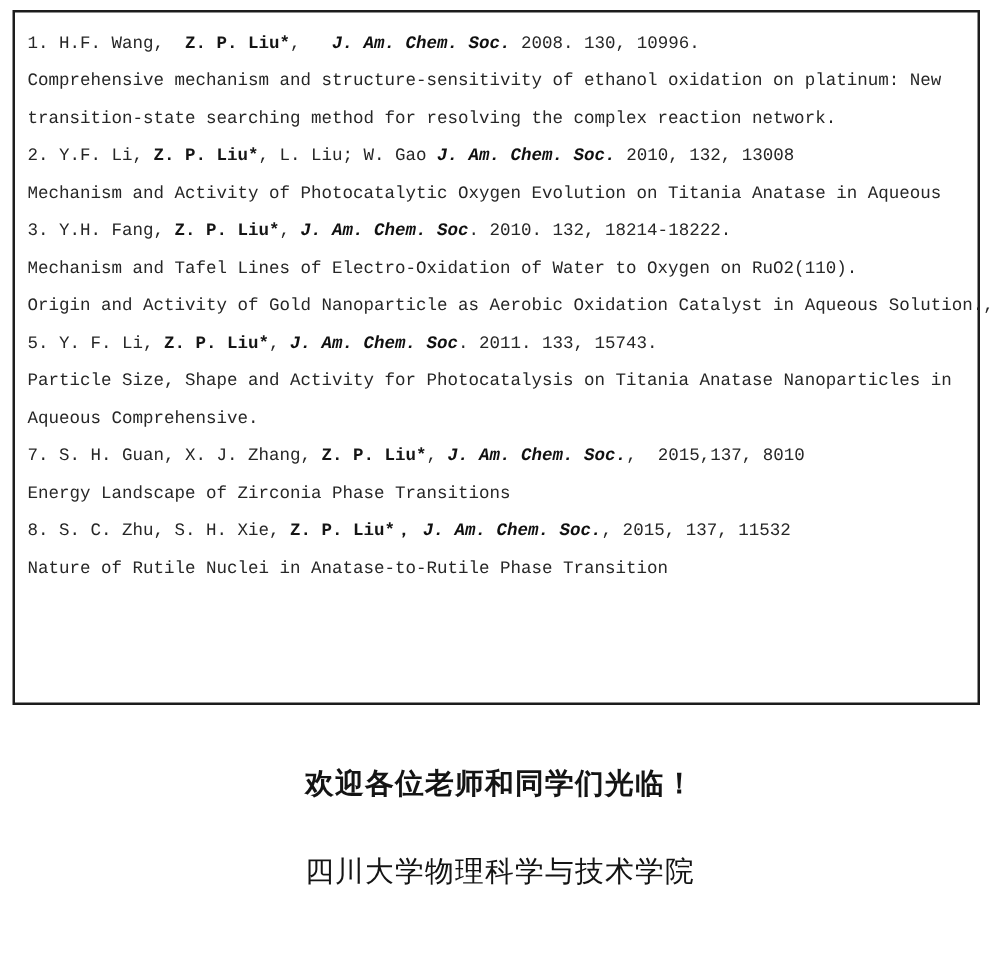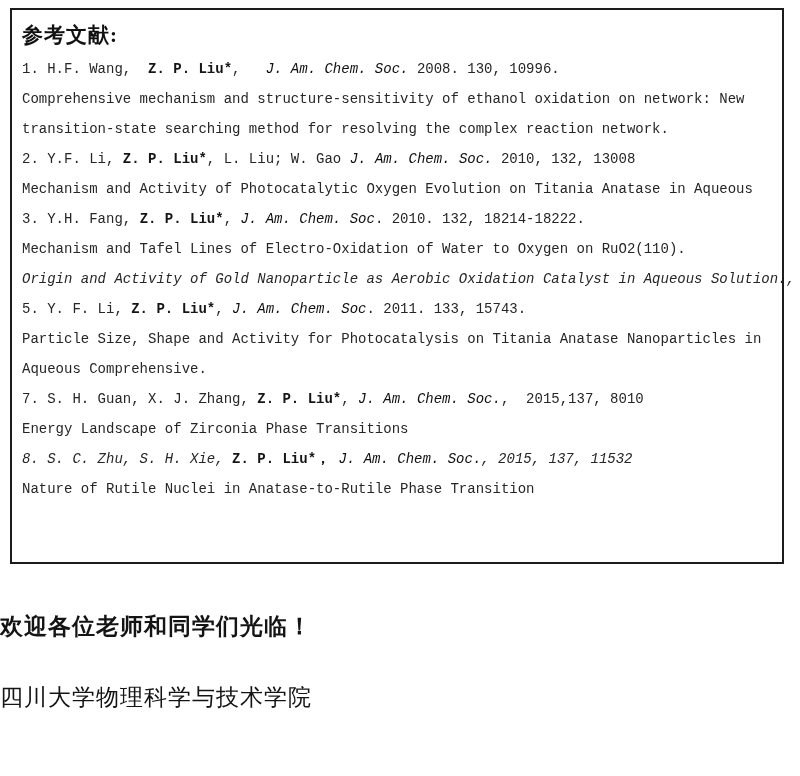--- a/index.html
+++ b/index.html
@@ -43,46 +43,46 @@
     font-family: "Liberation Mono", "DejaVu Sans Mono", monospace;
     font-size: 14px;
     line-height: 30px;
     margin: 0;
     padding: 0 0 0 2px;
     white-space: pre;
     color: #262626;
   }
   .seg-r  { font-weight: normal; font-style: normal; }
   .seg-b  { font-weight: bold;   font-style: normal; color: #151515; }
-  .seg-i  { font-weight: normal; font-style: italic; }
-  .seg-bi { font-weight: normal;   font-style: italic; color: #101010; }
+  .seg-i  { font-weight: normal; }
+  .seg-bi { font-weight: bold;   font-style: italic; color: #101010; }
   .footer {
     position: absolute;
     left: 0;
     top: 614px;
     width: 800px;
+    text-align: center;
   }
   .footer-line {
     margin: 0 0 27px 0;
     font-size: 23px;
     line-height: 26px;
     color: #141414;
   }
   .footer-welcome     { font-weight: bold; letter-spacing: 1px; }
   .footer-institution { font-weight: 500;  letter-spacing: 1px; margin-top: 45px; }
   .footer-date        { font-weight: bold; letter-spacing: 1px; }
 </style>
 </head>
 <body>
 
 <div class="ref-box">
-  <div class="ref-heading">参考文献:</div>
   <div class="ref-list">
     <p class="ref-line"><span class="seg-r">1. H.F. Wang,  </span><span class="seg-b">Z. P. Liu*</span><span class="seg-r">,   </span><span class="seg-bi">J. Am. Chem. Soc.</span><span class="seg-r"> 2008. 130, 10996.</span></p>
-    <p class="ref-line"><span class="seg-r">Comprehensive mechanism and structure-sensitivity of ethanol oxidation on network: New</span></p>
+    <p class="ref-line"><span class="seg-r">Comprehensive mechanism and structure-sensitivity of ethanol oxidation on platinum: New</span></p>
     <p class="ref-line"><span class="seg-r">transition-state searching method for resolving the complex reaction network.</span></p>
     <p class="ref-line"><span class="seg-r">2. Y.F. Li, </span><span class="seg-b">Z. P. Liu*</span><span class="seg-r">, L. Liu; W. Gao </span><span class="seg-bi">J. Am. Chem. Soc.</span><span class="seg-r"> 2010, 132, 13008</span></p>
     <p class="ref-line"><span class="seg-r">Mechanism and Activity of Photocatalytic Oxygen Evolution on Titania Anatase in Aqueous</span></p>
     <p class="ref-line"><span class="seg-r">3. Y.H. Fang, </span><span class="seg-b">Z. P. Liu*</span><span class="seg-r">, </span><span class="seg-bi">J. Am. Chem. Soc</span><span class="seg-r">. 2010. 132, 18214-18222.</span></p>
     <p class="ref-line"><span class="seg-r">Mechanism and Tafel Lines of Electro-Oxidation of Water to Oxygen on RuO2(110).</span></p>
     <p class="ref-line"><span class="seg-i">Origin and Activity of Gold Nanoparticle as Aerobic Oxidation Catalyst in Aqueous Solution.,</span></p>
     <p class="ref-line"><span class="seg-r">5. Y. F. Li, </span><span class="seg-b">Z. P. Liu*</span><span class="seg-r">, </span><span class="seg-bi">J. Am. Chem. Soc</span><span class="seg-r">. 2011. 133, 15743.</span></p>
     <p class="ref-line"><span class="seg-r">Particle Size, Shape and Activity for Photocatalysis on Titania Anatase Nanoparticles in</span></p>
     <p class="ref-line"><span class="seg-r">Aqueous Comprehensive.</span></p>
     <p class="ref-line"><span class="seg-r">7. S. H. Guan, X. J. Zhang, </span><span class="seg-b">Z. P. Liu*</span><span class="seg-r">, </span><span class="seg-bi">J. Am. Chem. Soc.</span><span class="seg-r">,  2015,137, 8010</span></p>

